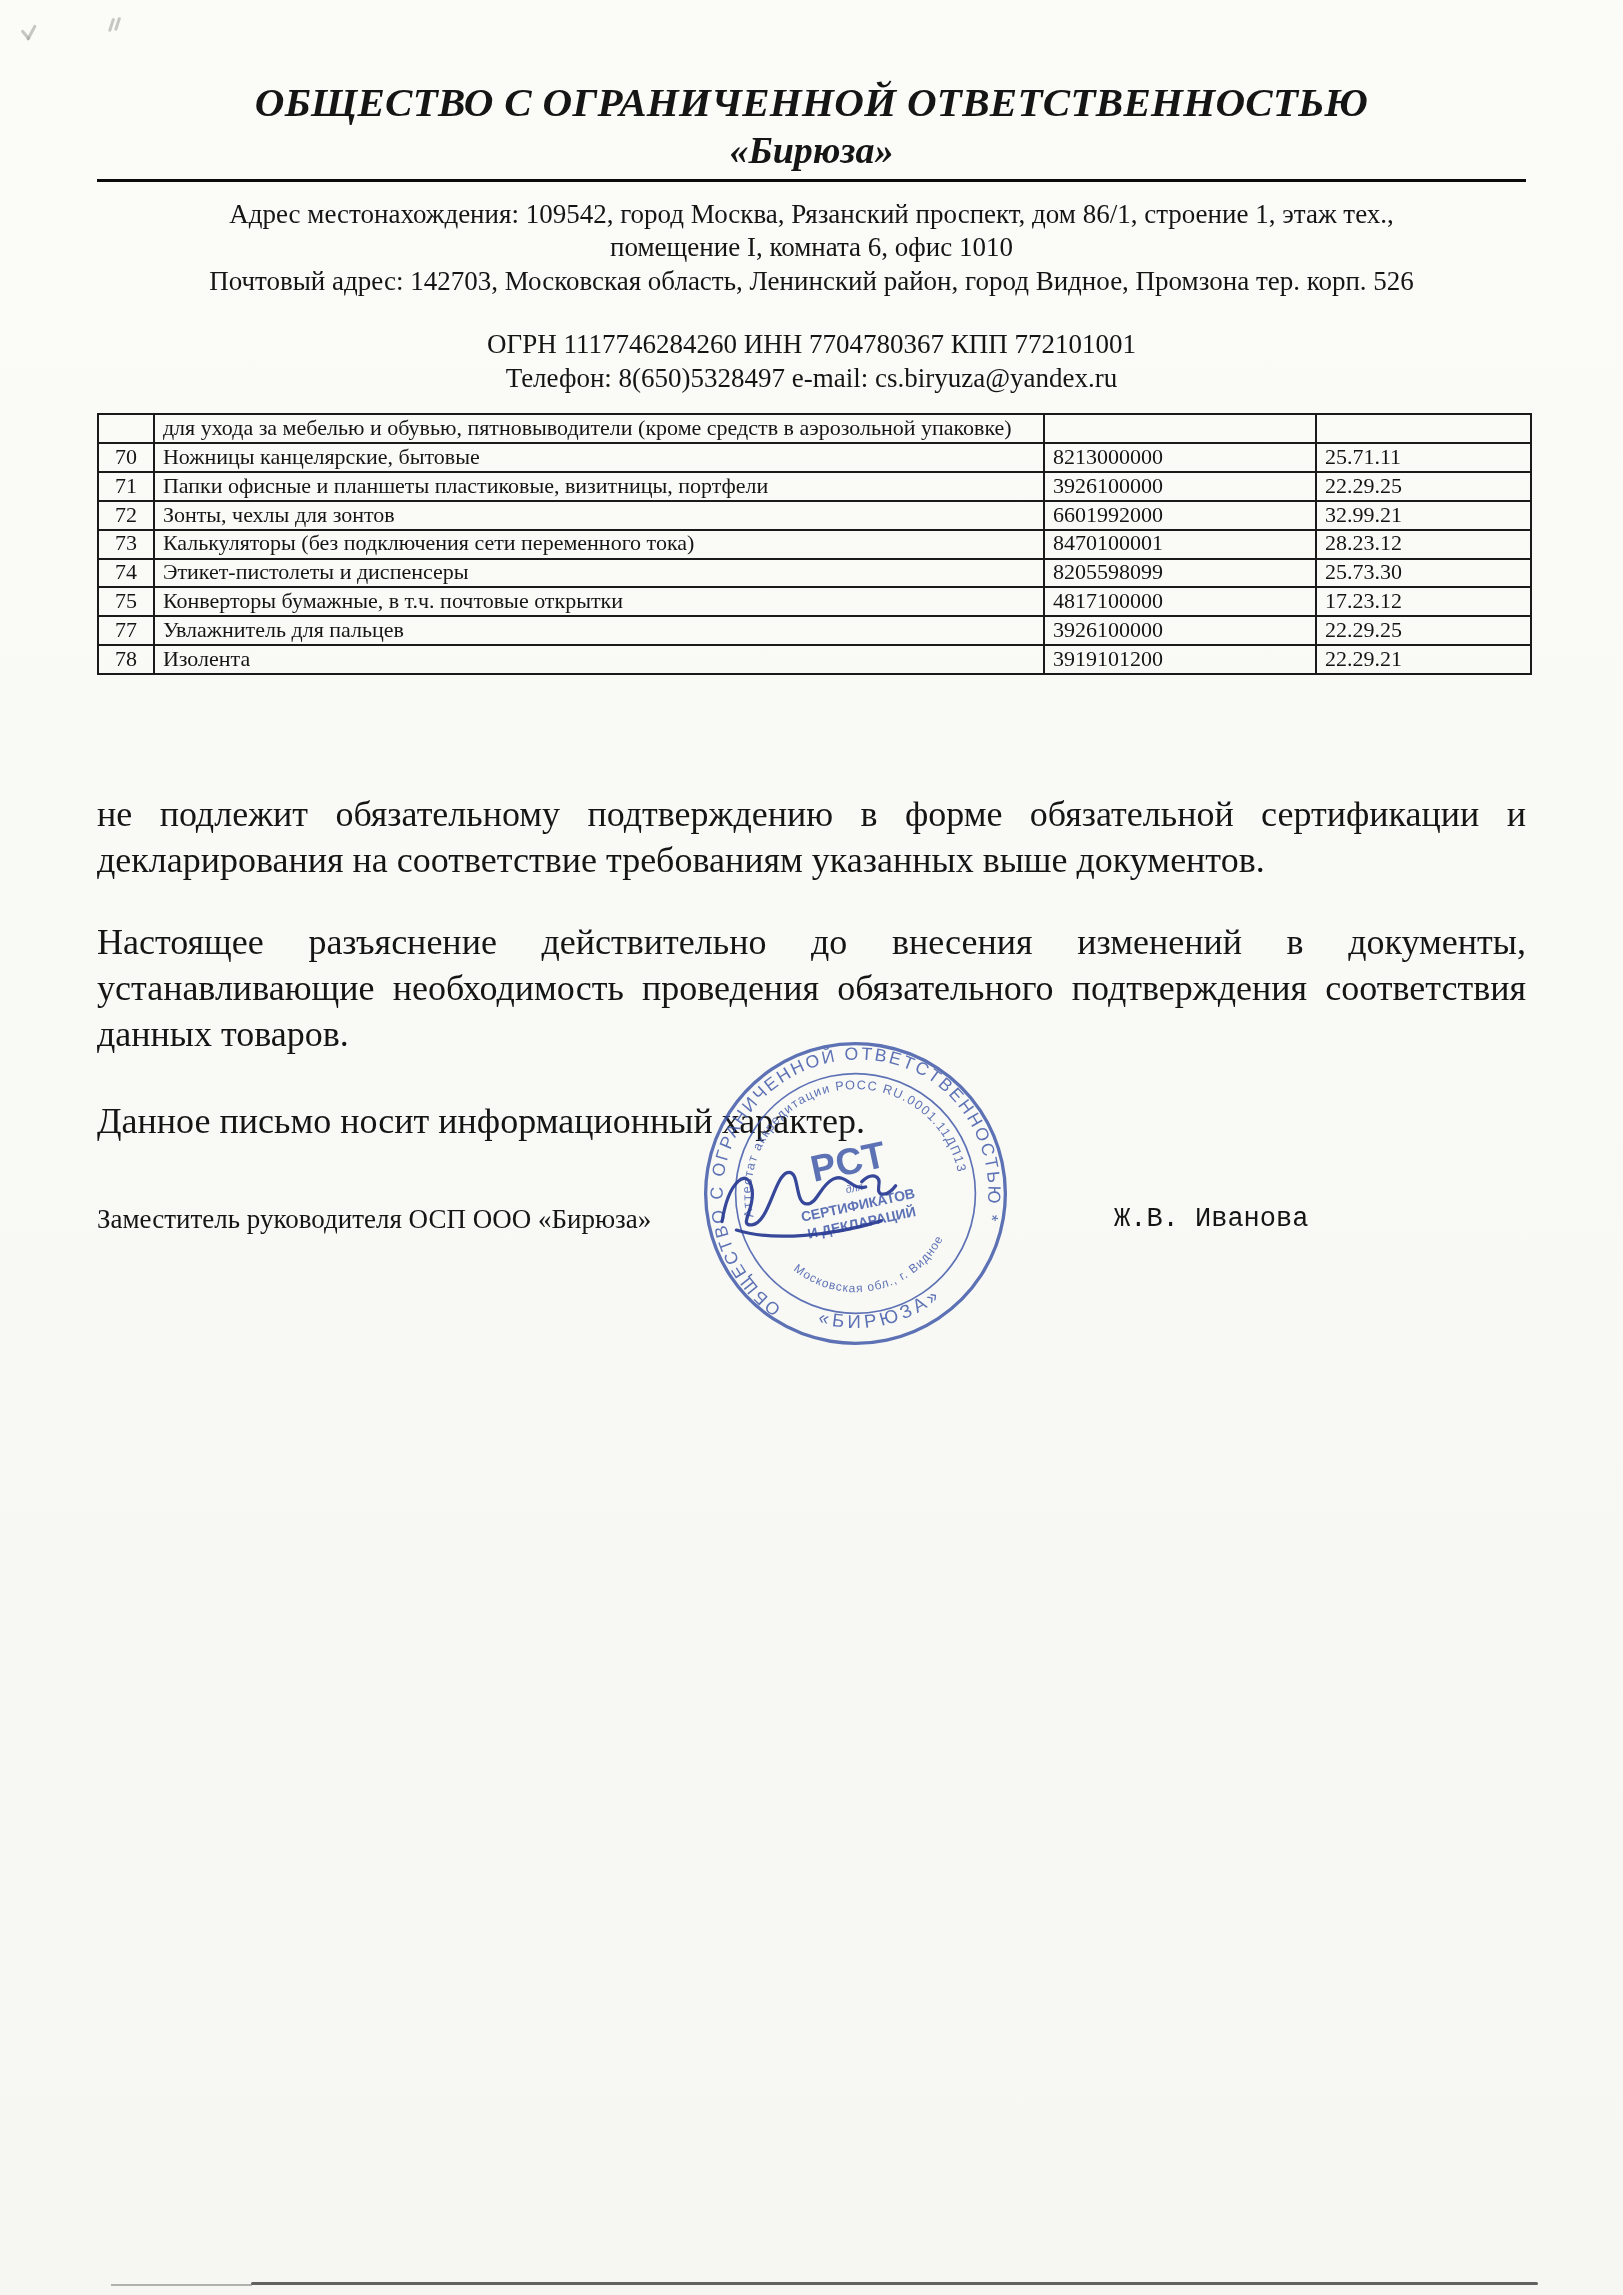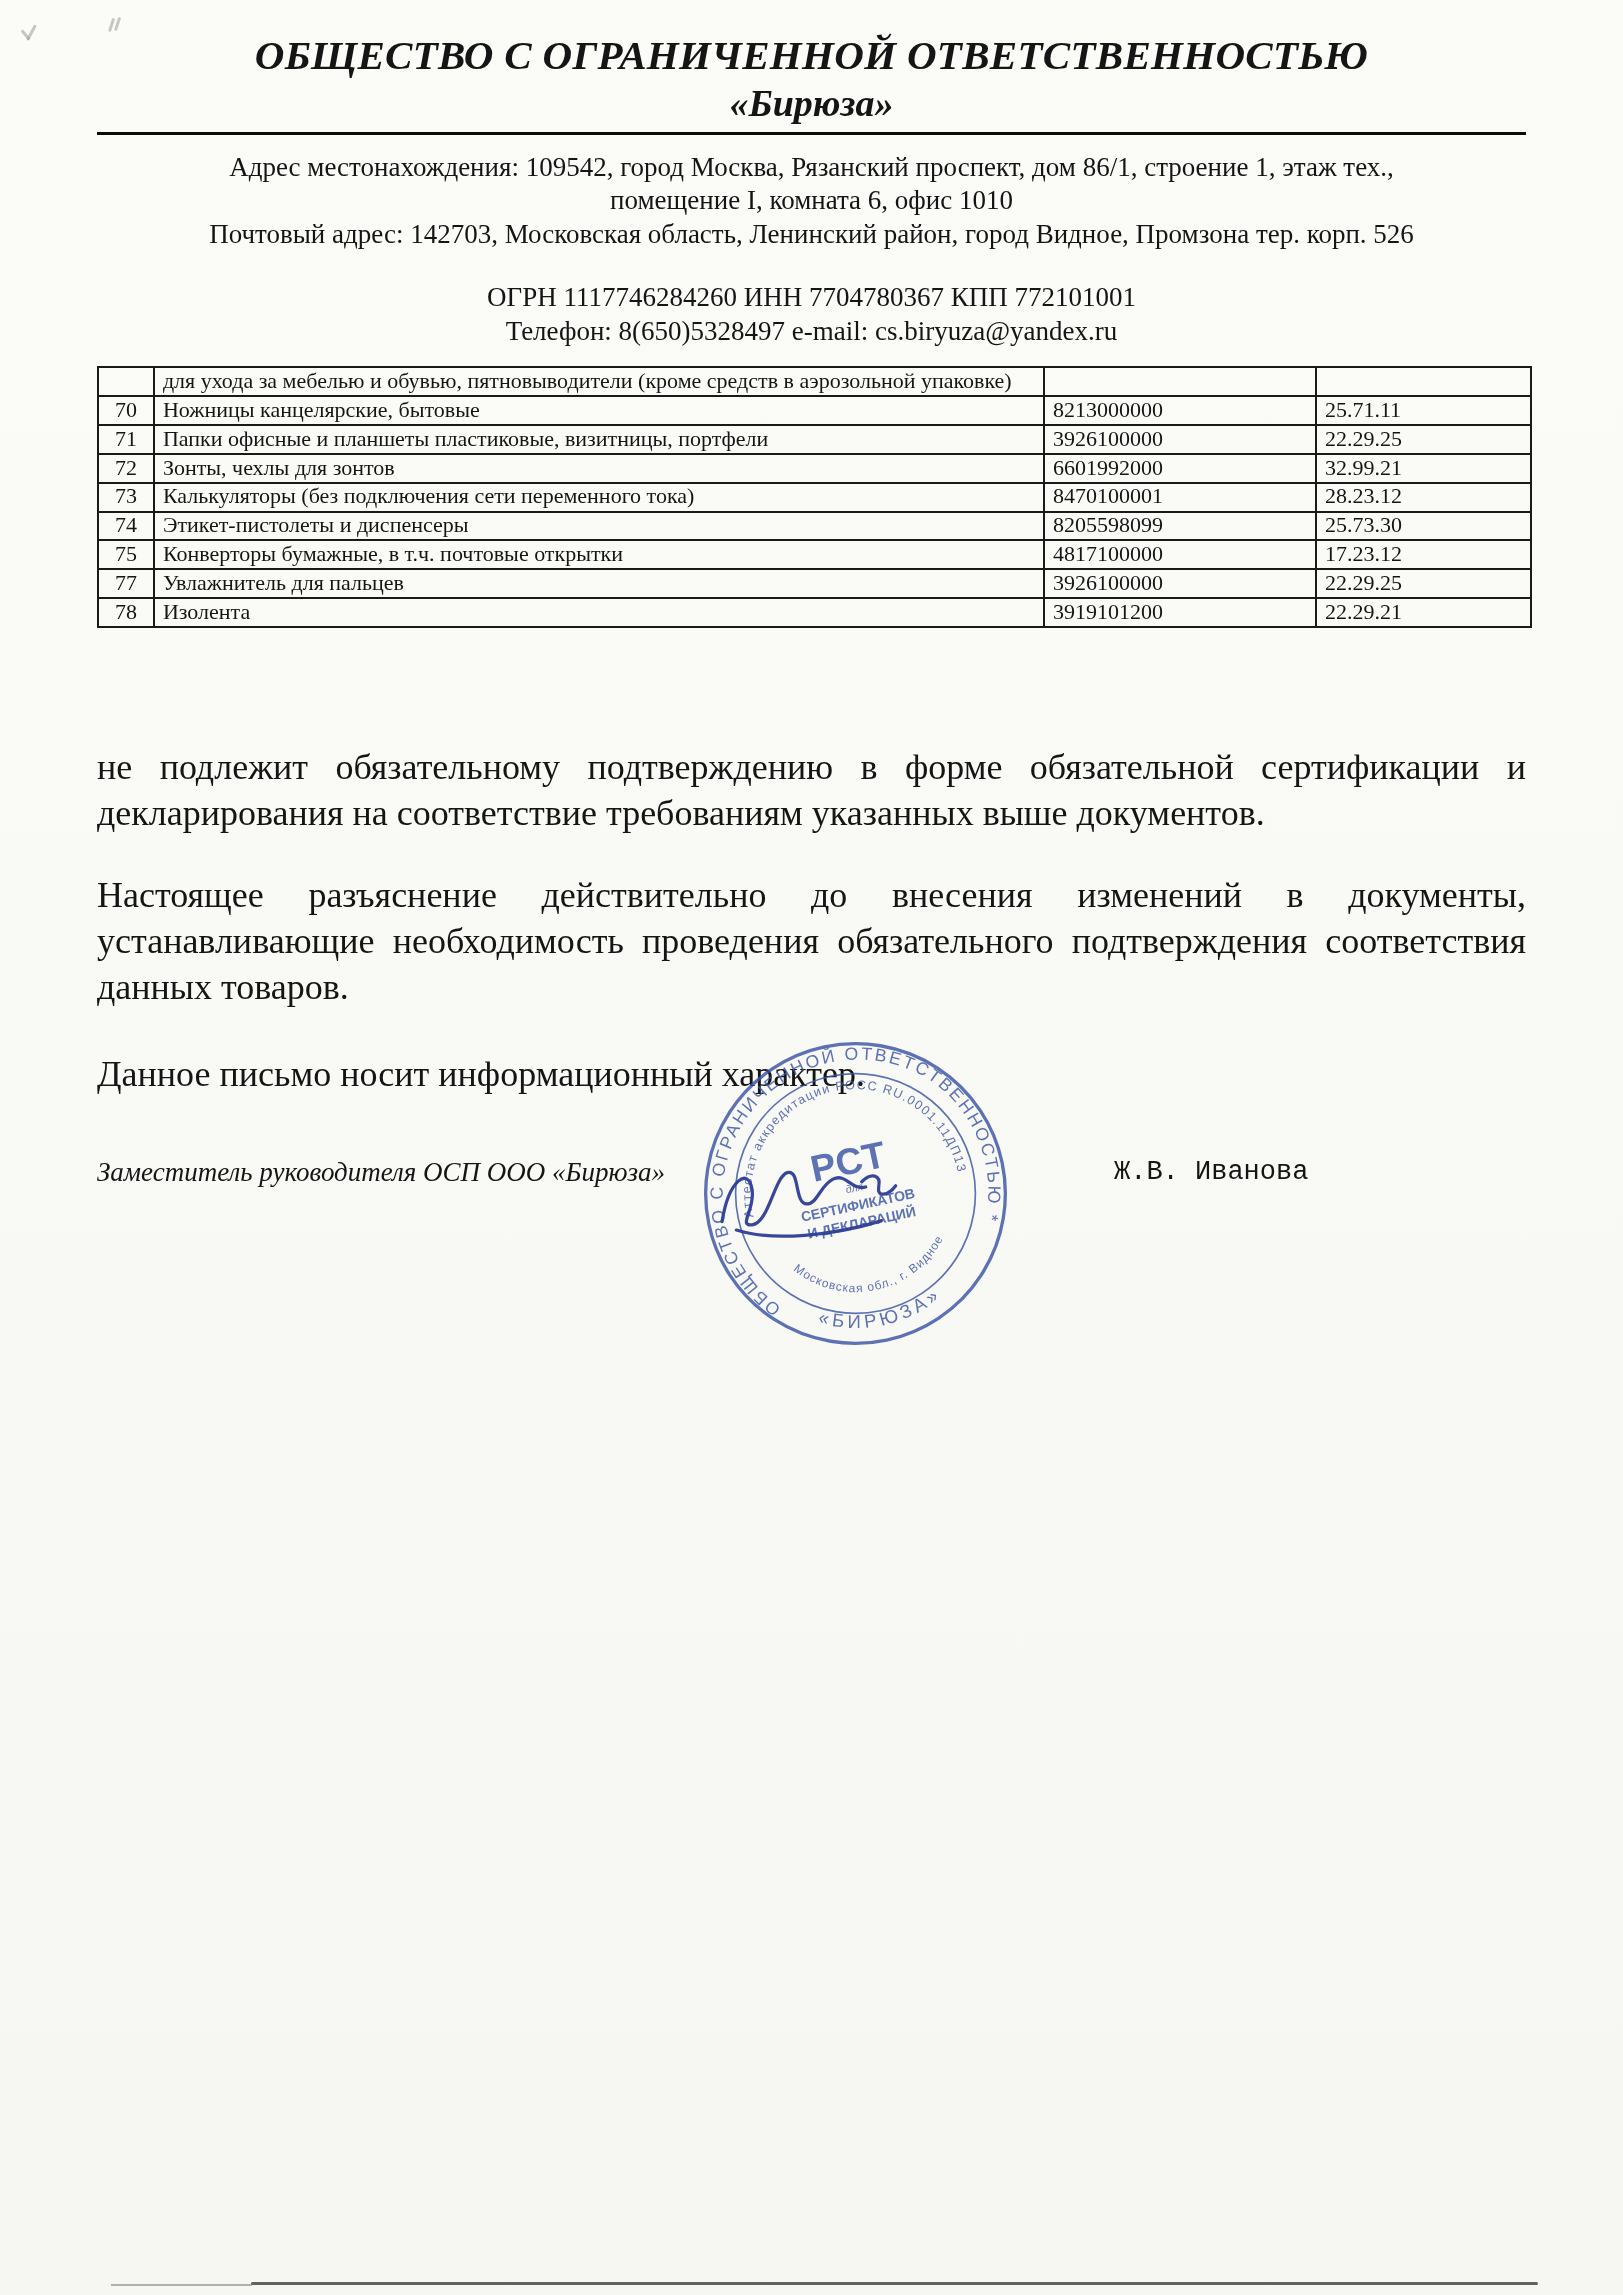--- a/index.html
+++ b/index.html
@@ -1,21 +1,21 @@
 <!DOCTYPE html>
 <html style="font-size:10.5px"><head>
 <meta charset="utf-8">
 <style>
   html,body{margin:0;padding:0;}
   body{
     width:1623px;height:2295px;position:relative;overflow:hidden;
     background:linear-gradient(180deg,#fbfbf8 0%,#f8f8f4 60%,#f6f6f2 100%);
     font-family:"Liberation Serif","DejaVu Serif",serif;color:#151515;
   }
-  .content{padding:32px 97px 0 97px;position:relative;}
+  .content{padding:79px 97px 0 97px;position:relative;}
   .doc-header{text-align:center;}
   .company-type{font-size:41px;font-weight:bold;font-style:italic;letter-spacing:0.3px;line-height:1.15;}
   .company-name{font-size:38px;font-weight:bold;font-style:italic;margin-top:2.6px;line-height:1.15;}
   .header-rule{border:none;border-bottom:3.3px solid #0b0b0b;margin:6.5px 0 0 0;}
   .addr-line{font-size:27px;line-height:1.22;text-align:center;}
   .addr-block{margin-top:16px;}
   .postal{margin-top:1.3px;}
   .reg-line{font-size:27px;text-align:center;margin-top:31px;}
   .contact-line{font-size:27px;text-align:center;margin-top:2.6px;}
 
@@ -23,21 +23,21 @@
   table.items td{border:2px solid #1a1a1a;padding:0.7px 7.9px 2px 7.9px;line-height:1.1;vertical-align:top;
     overflow:hidden;white-space:normal;}
   td.c-num{text-align:center;padding-left:1.3px;padding-right:1.3px;border-radius:12px;}
 
   .para{font-size:36px;line-height:1.28;text-align:justify;}
   .p-cert{margin-top:116px;}
   .p-valid{margin-top:27.5px;}
   .p-info{margin-top:41px;text-align:left;}
 
   .sign-row{position:relative;margin-top:59px;font-size:27px;height:46px;}
-  .sign-role{position:absolute;left:0;top:0;font-style:italic;}
+  .sign-role{position:absolute;left:0;top:0;}
   .sign-name{position:absolute;left:1017px;top:0;font-family:Liberation Mono, monospace;}
 
   .stamp-wrap{position:absolute;left:699px;top:1037px;width:313px;height:313px;
     transform:rotate(-12deg);opacity:.82;z-index:5;}
   .sig-wrap{position:absolute;left:710px;top:1140px;width:216px;height:124px;z-index:6;opacity:.95;}
 
   .scan-mark{position:absolute;background:#9b9b97;opacity:.55;border-radius:1.3px;}
   .mark-a{left:30px;top:23.6px;width:2.6px;height:17px;transform:rotate(28deg);}
   .mark-a2{left:23.6px;top:29px;width:2.6px;height:11.8px;transform:rotate(-40deg);}
   .mark-b{left:110px;top:18.3px;width:3.3px;height:14.4px;transform:rotate(18deg);}

